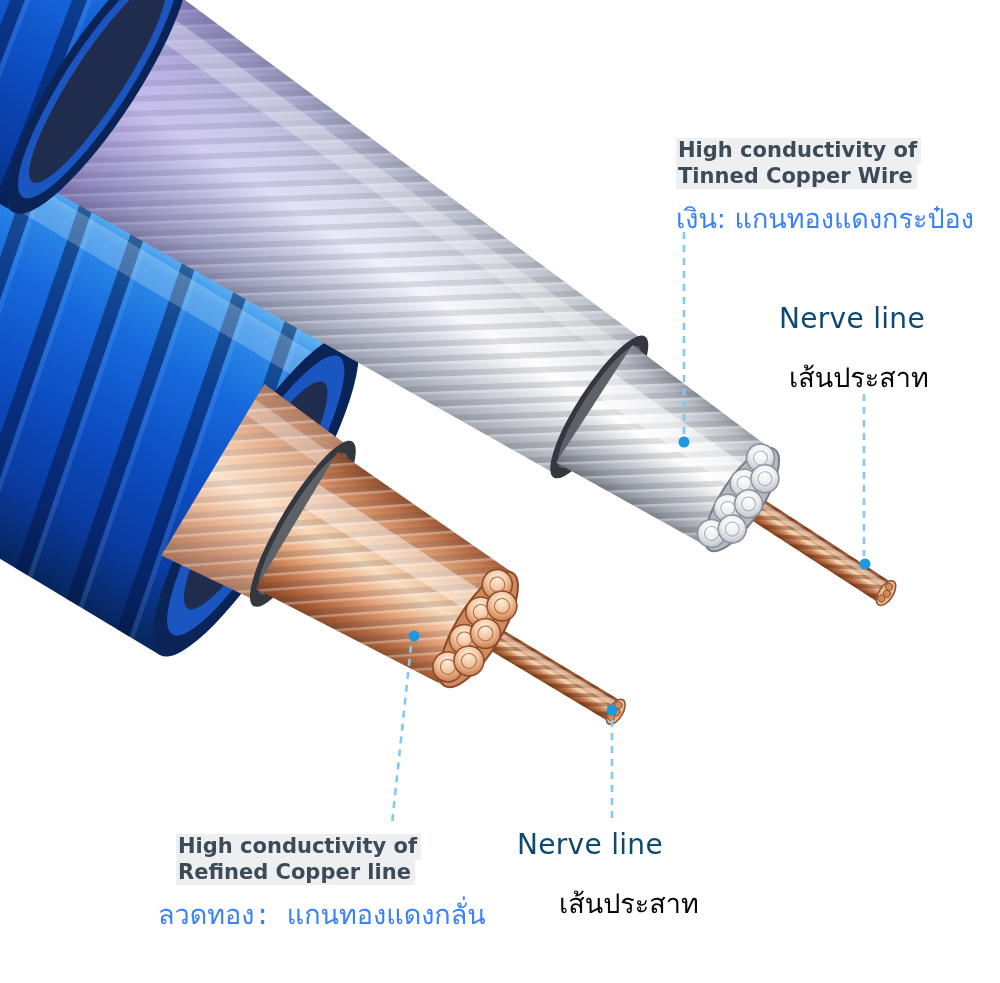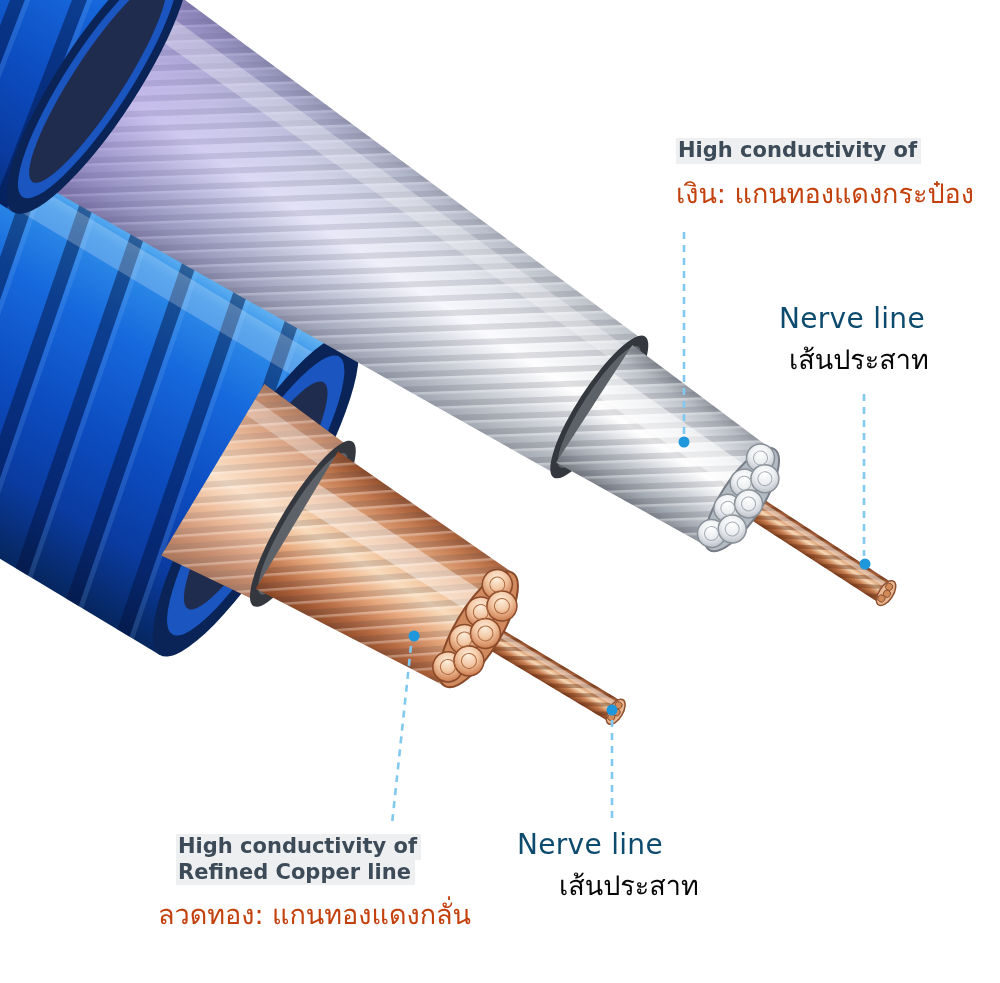--- a/index.html
+++ b/index.html
@@ -6,27 +6,27 @@
   .stage{
     position:relative;width:1000px;height:983px;background:#ffffff;overflow:hidden;
     font-family:"DejaVu Sans","Liberation Sans",sans-serif;
   }
   svg.art{position:absolute;left:0;top:0;}
   .label{position:absolute;}
   .hl{
     font-size:21px;font-weight:700;color:#3d4b59;line-height:1.22;
     background:#edeff0;display:table;padding:0 4px 0 2px;white-space:nowrap;
   }
-  .thai{font-size:27px;color:#c2410c;margin-top:8px;white-space:nowrap;}
+  .thai{font-size:27px;color:#3b82f6;margin-top:8px;white-space:nowrap;}
   .nt{font-size:28px;font-weight:500;color:#0c4a6e;letter-spacing:.3px;white-space:nowrap;}
-  .nthai{font-size:27px;color:#060606;margin-top:3px;white-space:nowrap;}
+  .nthai{font-size:27px;color:#060606;margin-top:21px;white-space:nowrap;}
   #lbl-tinned{left:676px;top:138px;}
   #lbl-nerve-right{left:779px;top:302px;}
   #lbl-refined{left:176px;top:834px;}
-  #lbl-refined .thai{margin-left:-18px;}
+  #lbl-refined .thai{margin-left:-18px;font-family:Liberation Mono, monospace;}
   #lbl-nerve-bottom{left:517px;top:828px;}
   #lbl-nerve-right .nthai{margin-left:10px;}
   #lbl-nerve-bottom .nthai{margin-left:42px;}
   .dash{stroke:#82c9f0;stroke-width:2.6;stroke-dasharray:7 6;fill:none;}
   .dot{fill:#1f97dd;}
 </style>
 </head>
 <body>
 
 <div class="stage">
@@ -247,20 +247,21 @@
       <circle class="dot" cx="414" cy="636" r="5.5"></circle>
     </g>
     <g>
       <line class="dash" x1="612" y1="720" x2="612" y2="822"></line>
       <circle class="dot" cx="612" cy="710" r="5.5"></circle>
     </g>
   </svg>
 
   <div class="label" id="lbl-tinned">
     <div class="hl">High conductivity of</div>
+    <div class="hl">Tinned Copper Wire</div>
     <div class="thai">เงิน: แกนทองแดงกระป๋อง</div>
   </div>
 
   <div class="label" id="lbl-nerve-right">
     <div class="nt">Nerve line</div>
     <div class="nthai">เส้นประสาท</div>
   </div>
 
   <div class="label" id="lbl-refined">
     <div class="hl">High conductivity of</div>

